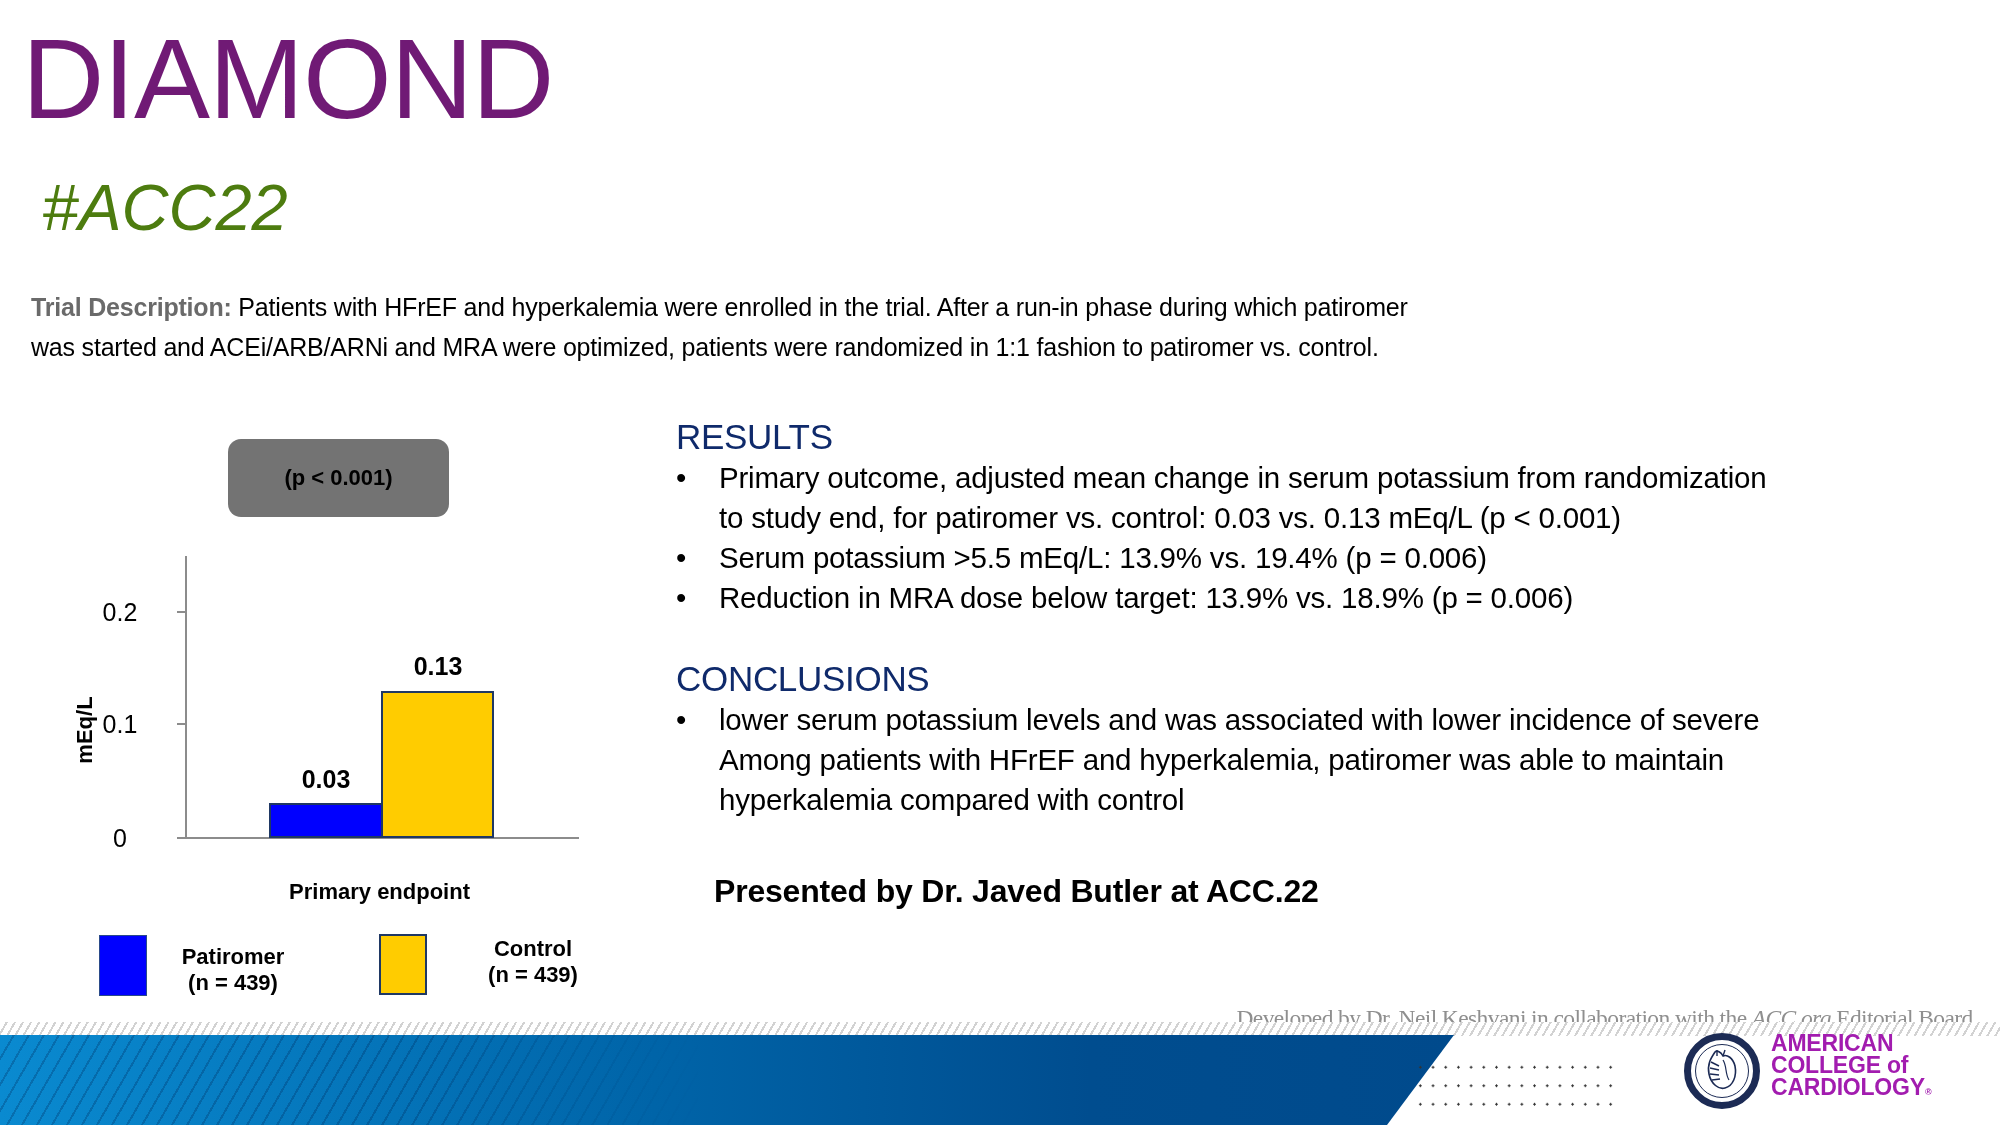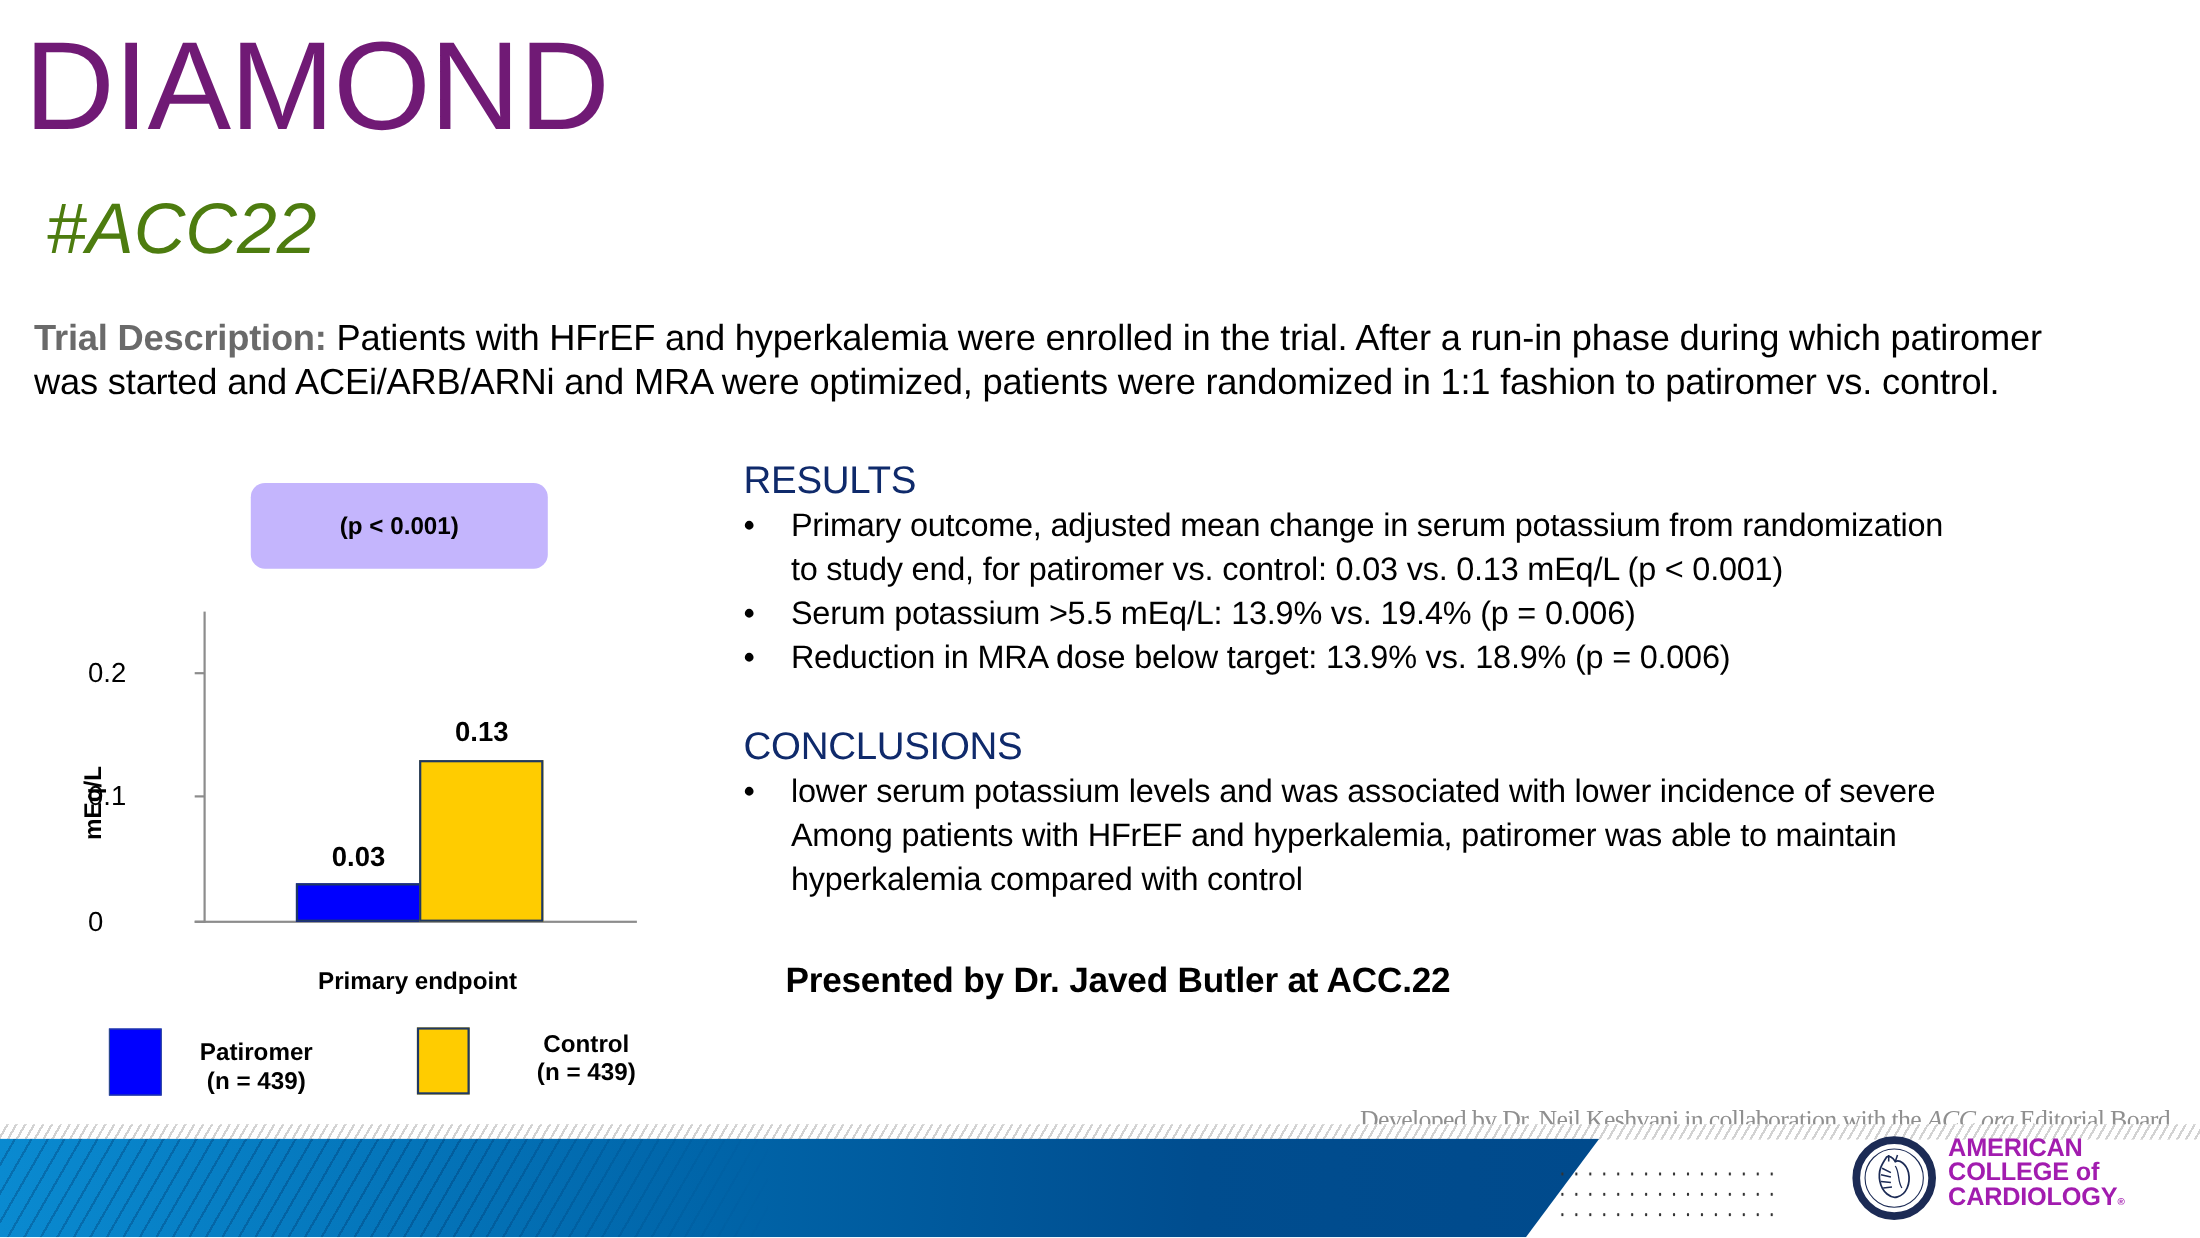--- a/index.html
+++ b/index.html
@@ -13,39 +13,39 @@
     font-size: 114px; line-height: 130px; color: #701a75;
     letter-spacing: -1px; white-space: nowrap;
   }
   #hashtag {
     left: 42px; top: 172px;
     font-size: 65px; line-height: 72px; font-style: italic; color: #4d7c0f;
     white-space: nowrap;
   }
   #trial-desc {
     left: 31px; top: 287px; width: 1950px;
-    font-size: 33px; line-height: 40px; color: #000;
+    font-size: 25px; line-height: 40px; color: #000;
     letter-spacing: -0.2px;
   }
   #trial-desc .lead { color: #6a6a6a; font-weight: bold; }
   #trial-desc .line { display: block; white-space: nowrap; }
 
   
   #p-box {
-    left: 228px; top: 439px; width: 270px; height: 78px;
-    background: #c4b5fd; border-radius: 13px;
+    left: 228px; top: 439px; width: 221px; height: 78px;
+    background: #737373; border-radius: 13px;
     display: flex; align-items: center; justify-content: center;
     font-size: 22px; font-weight: bold;
   }
   .axis-line { background: #8c8c8c; }
   #y-axis { left: 185px; top: 556px; width: 2px; height: 283px; }
   #x-axis { left: 177px; top: 837px; width: 402px; height: 2px; }
   .tick { left: 177px; width: 9px; height: 2px; }
   .tick-label {
-    width: 80px; text-align: left; font-size: 25px; line-height: 28px; color: #000;
+    width: 80px; text-align: center; font-size: 25px; line-height: 28px; color: #000;
   }
   #y-title {
     left: 40px; top: 716px; width: 90px; height: 28px;
     transform: rotate(-90deg); text-align: center;
     font-size: 22px; font-weight: bold; line-height: 28px;
   }
   .bar { border: 2px solid #1f3864; }
   .bar-label { width: 120px; text-align: center; font-size: 25px; font-weight: bold; line-height: 28px; }
   #x-cat {
     left: 200px; top: 878px; width: 270px; text-align: right;

